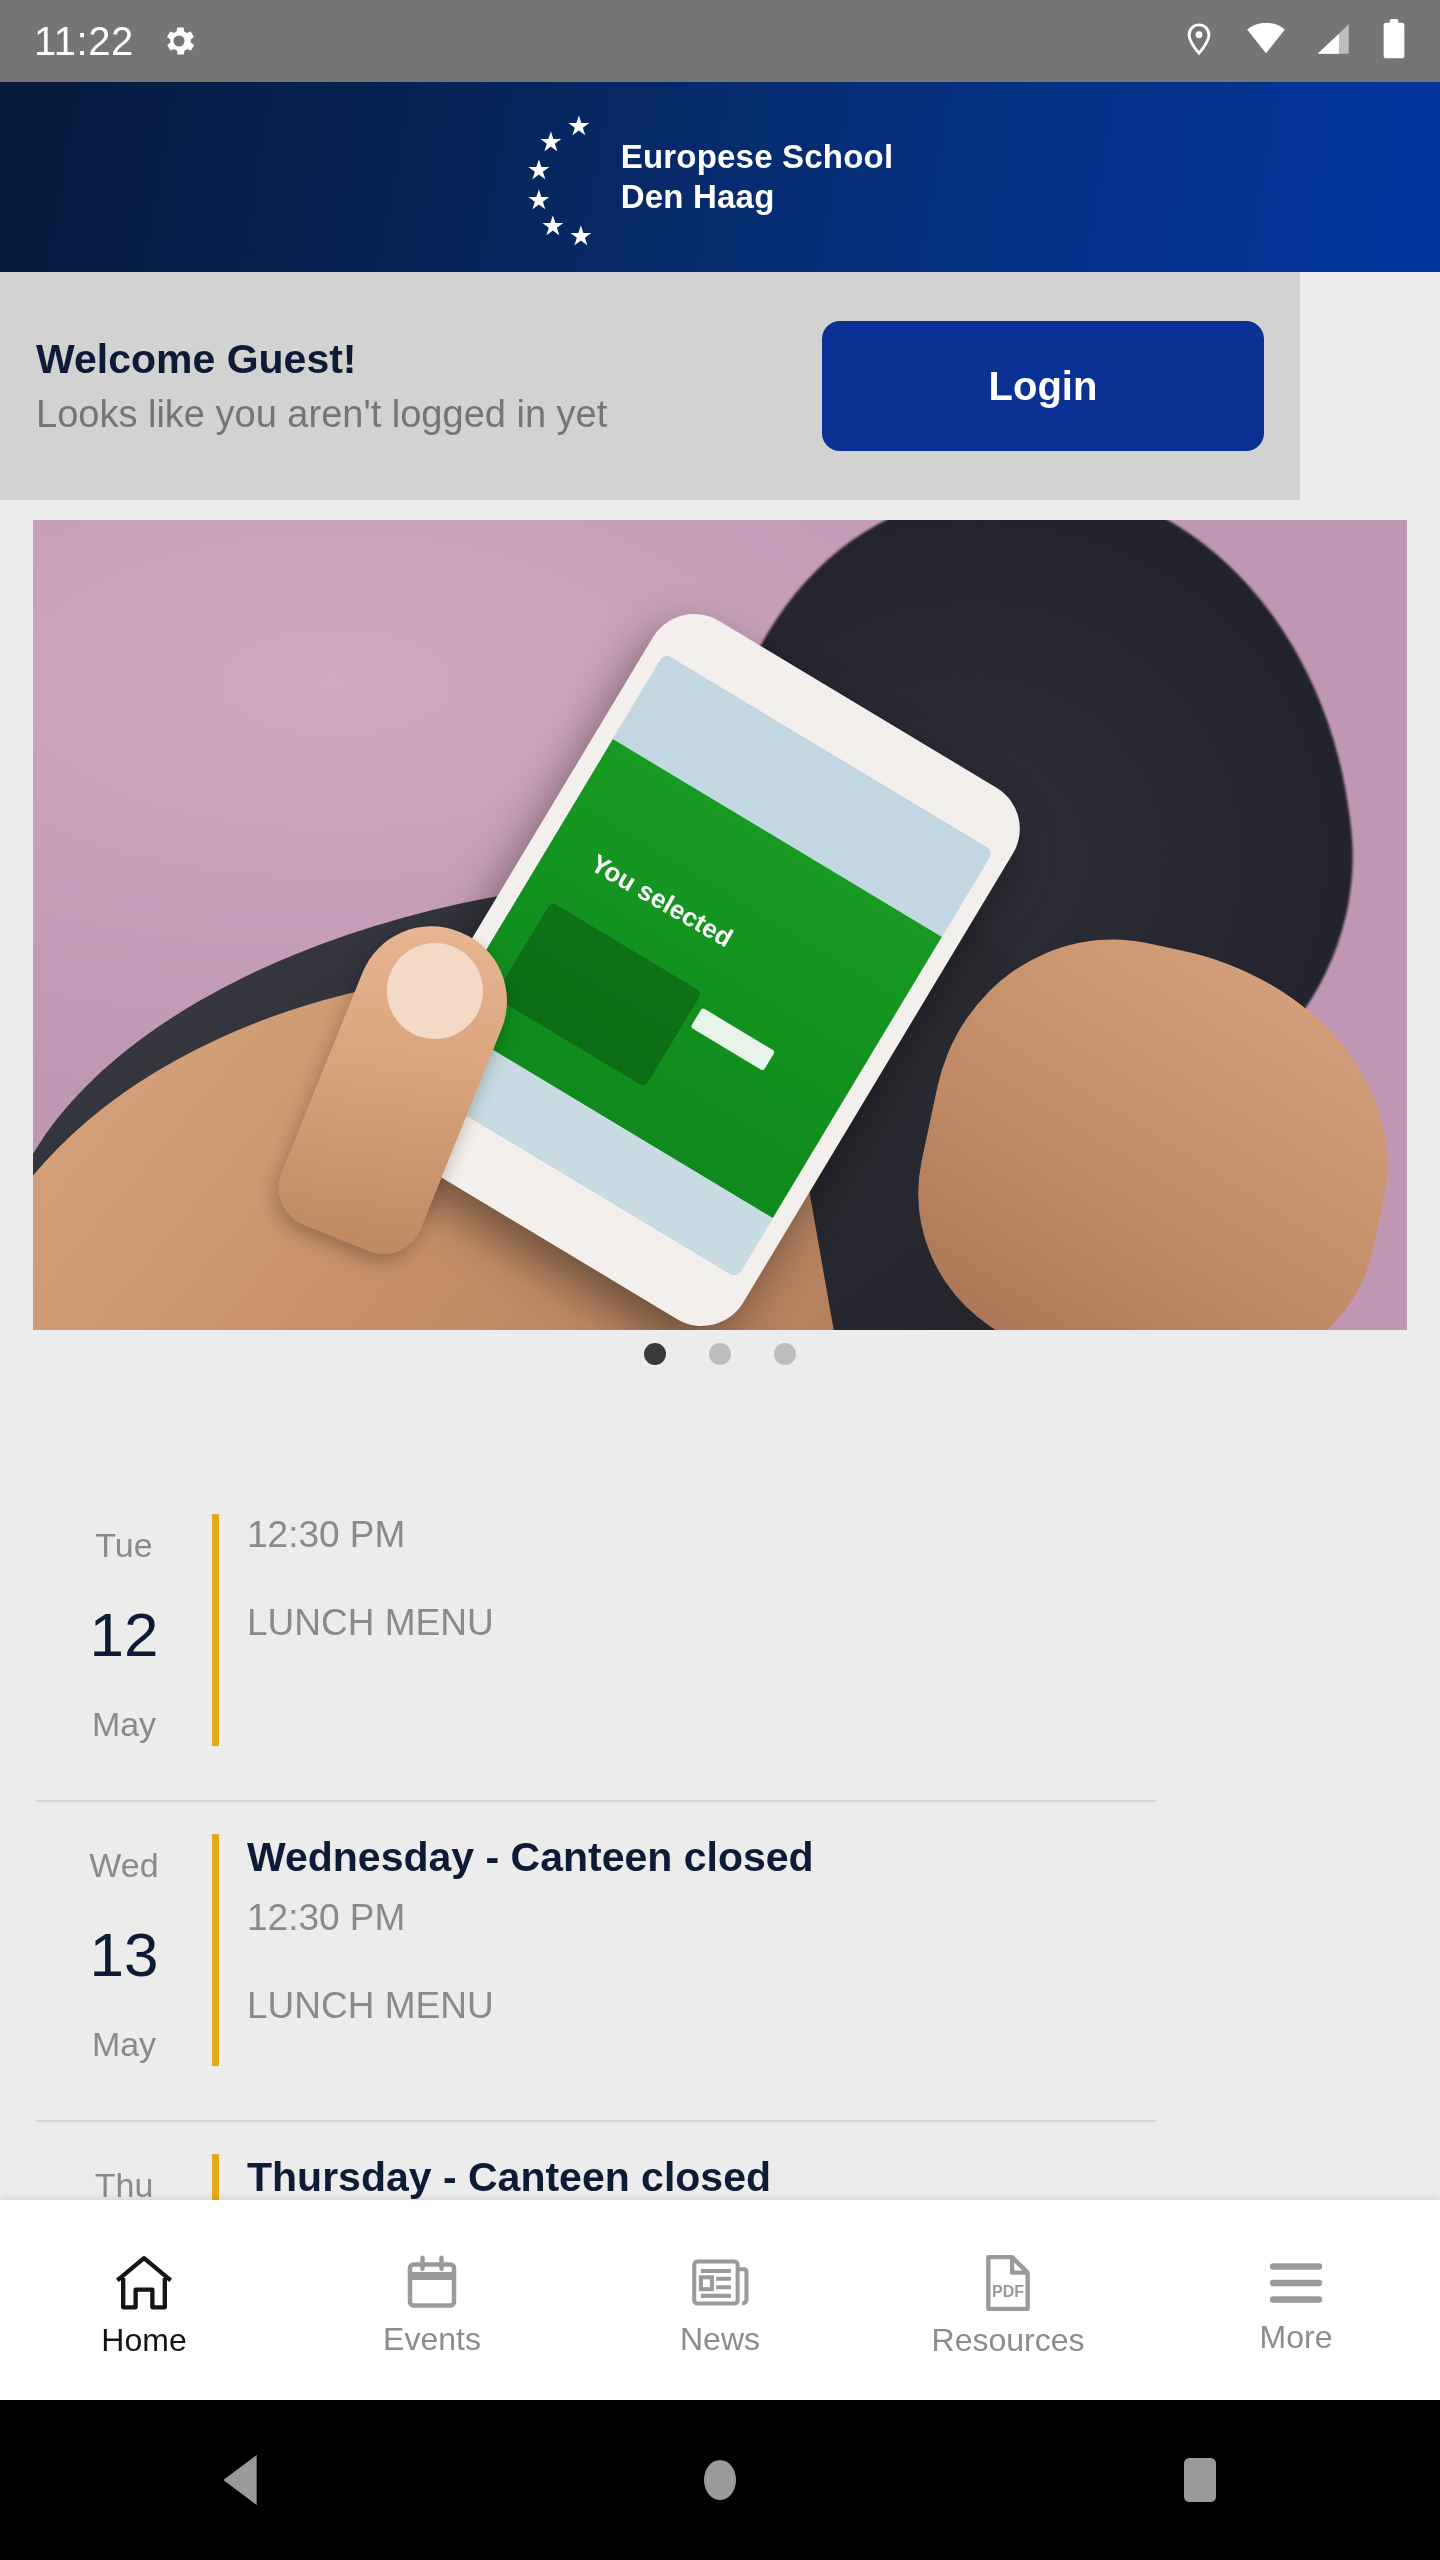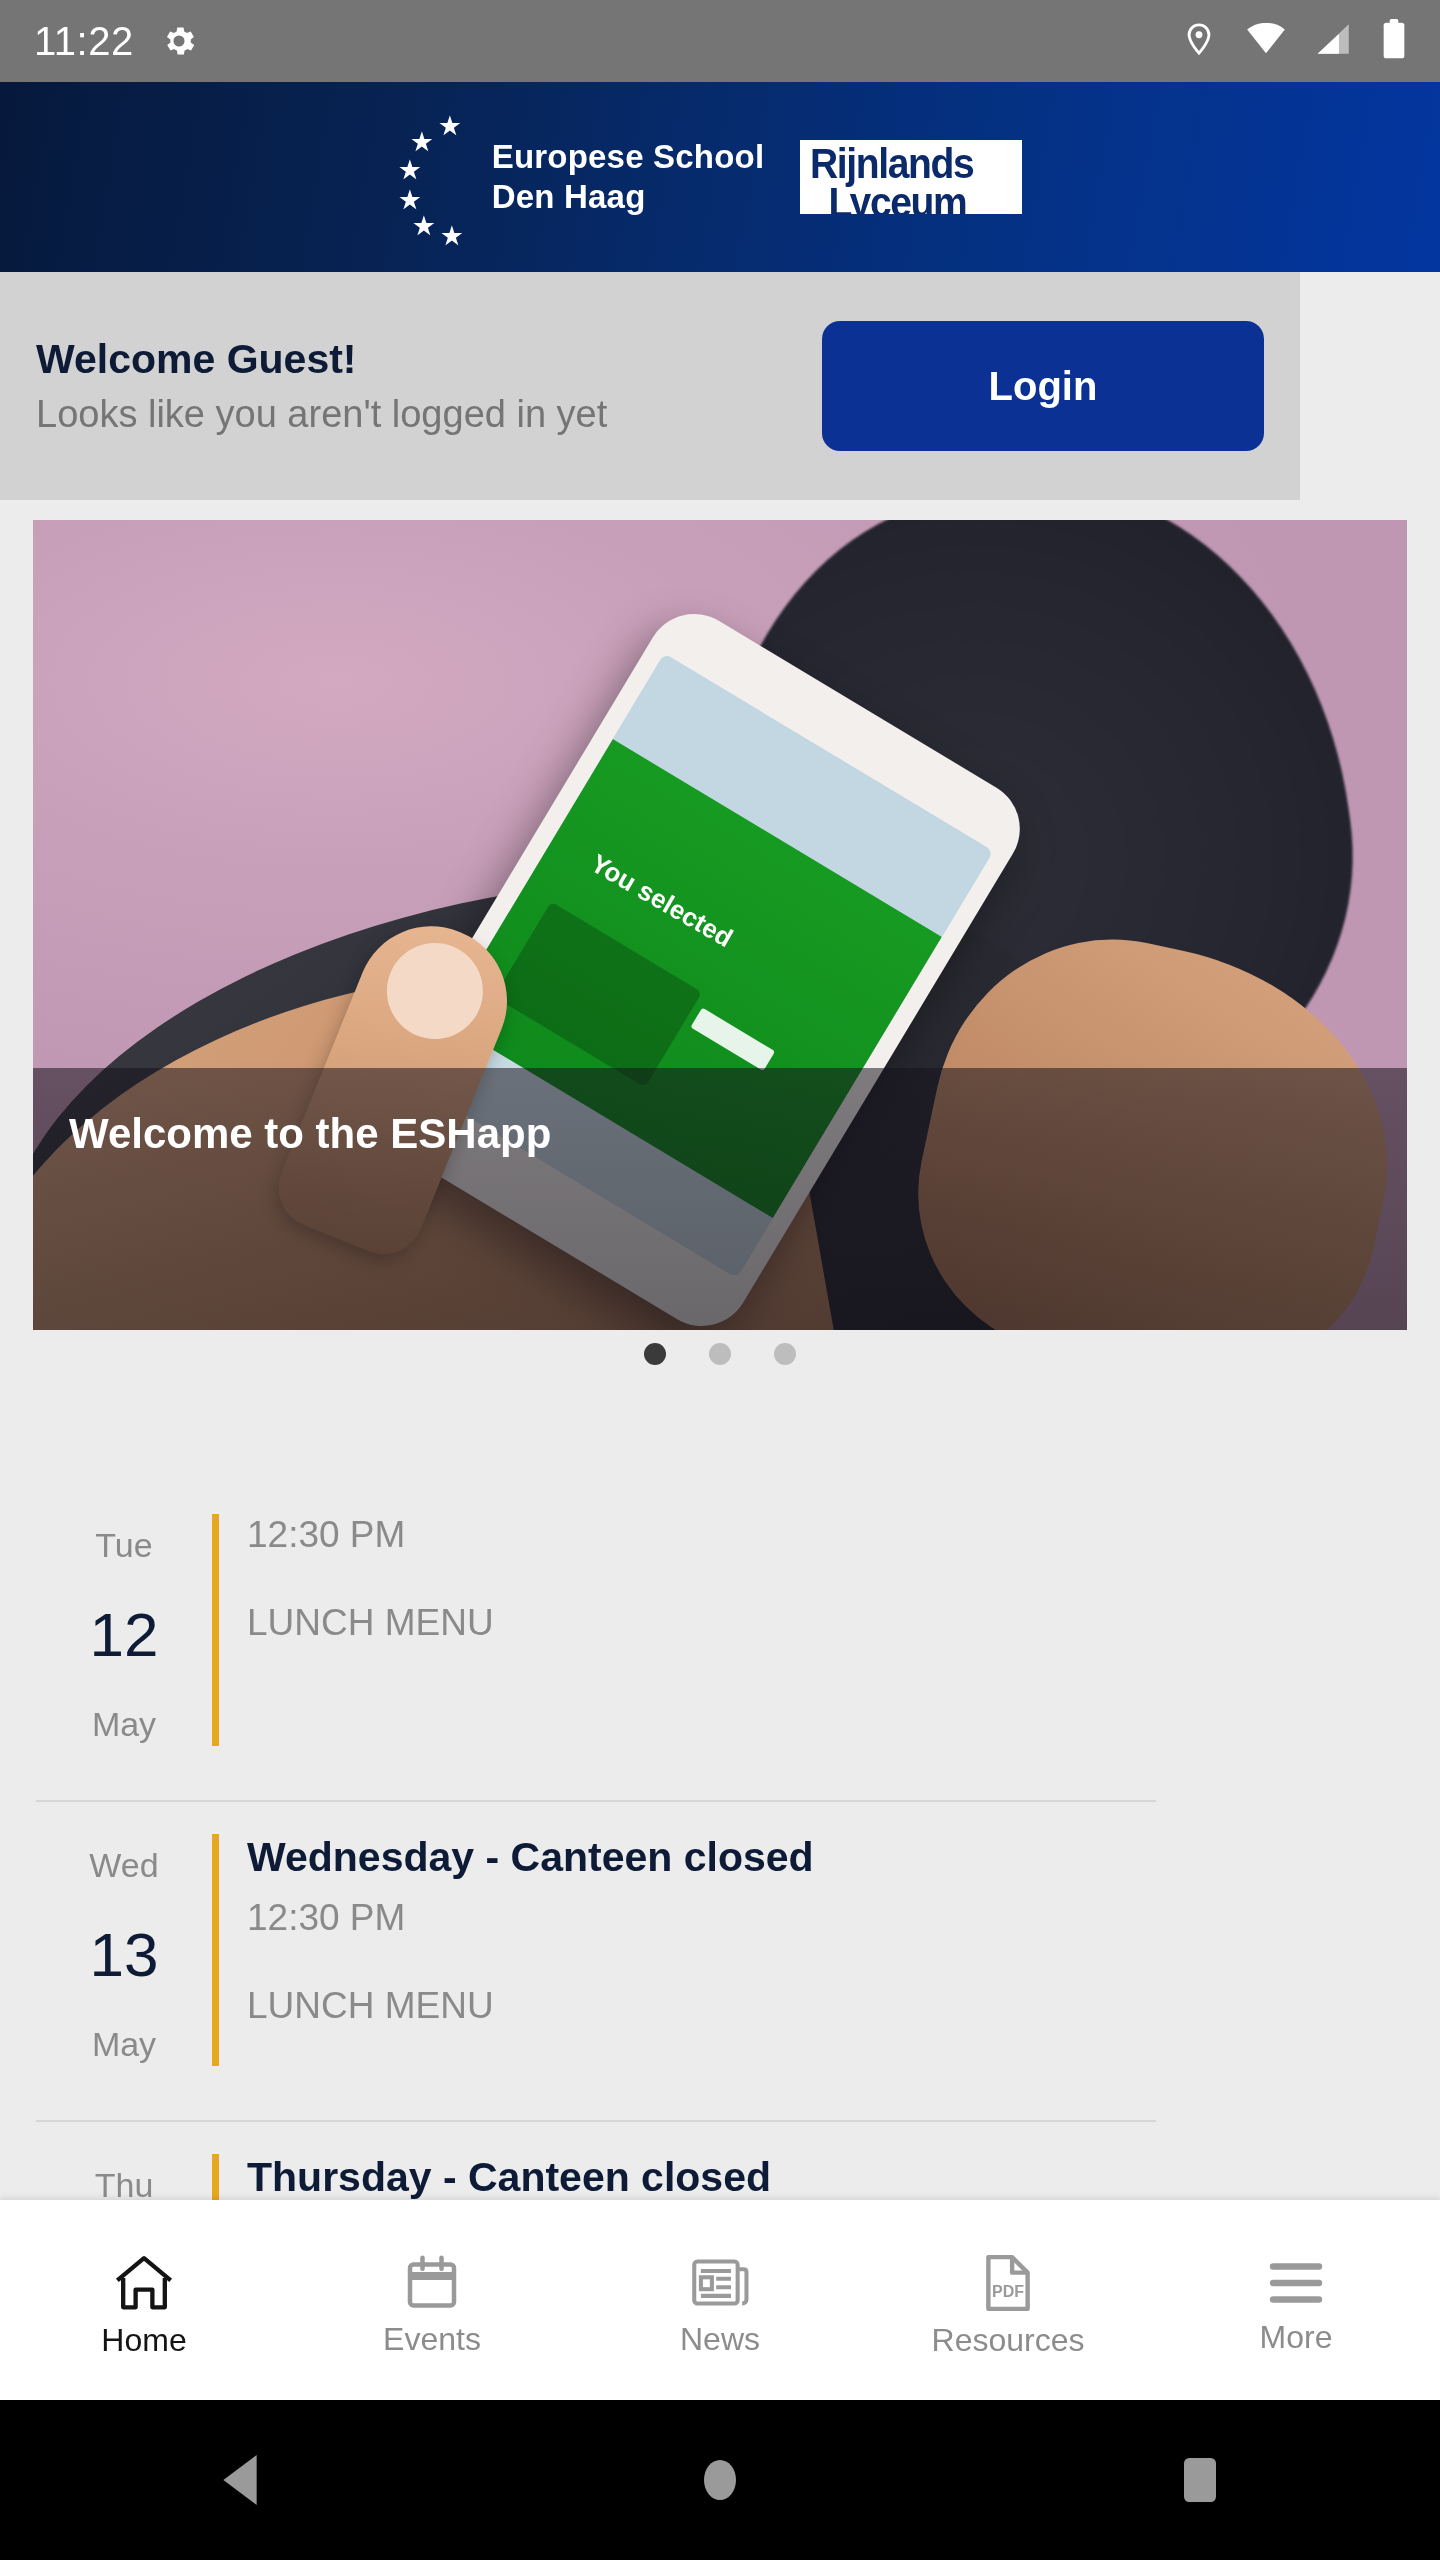--- a/index.html
+++ b/index.html
@@ -232,24 +232,20 @@
           <span style="left:8px; top:16px;">★</span>
           <span style="left:-4px; top:44px;">★</span>
           <span style="left:-4px; top:74px;">★</span>
           <span style="left:10px; top:100px;">★</span>
           <span style="left:38px; top:110px;">★</span>
         </div>
         <div class="school-txt">
           <div>Europese School</div>
           <div>Den Haag</div>
         </div>
-      </div>
-      <div class="rl-logo">
-        <span class="l1">Rijnlands</span>
-        <span class="l2">Lyceum</span>
       </div>
     </div>
   </div>
 
   <div class="welcome">
     <div class="welcome-txt">
       <div class="welcome-title">Welcome Guest!</div>
       <div class="welcome-sub">Looks like you aren't logged in yet</div>
     </div>
     <button class="login-btn">Login</button>
@@ -267,23 +263,20 @@
           <div class="ds-green">
             <div class="sel">You selected</div>
             <div class="chip"></div>
             <div class="bar"></div>
           </div>
           <div class="ds-bot"></div>
         </div>
       </div>
       <div class="thumb"></div>
     </div>
-    <div class="carousel-caption">
-      <span>Welcome to the ESHapp</span>
-    </div>
   </div>
 
   <div class="dots">
     <span class="dot active"></span>
     <span class="dot"></span>
     <span class="dot"></span>
   </div>
 
   <div class="events">
 

